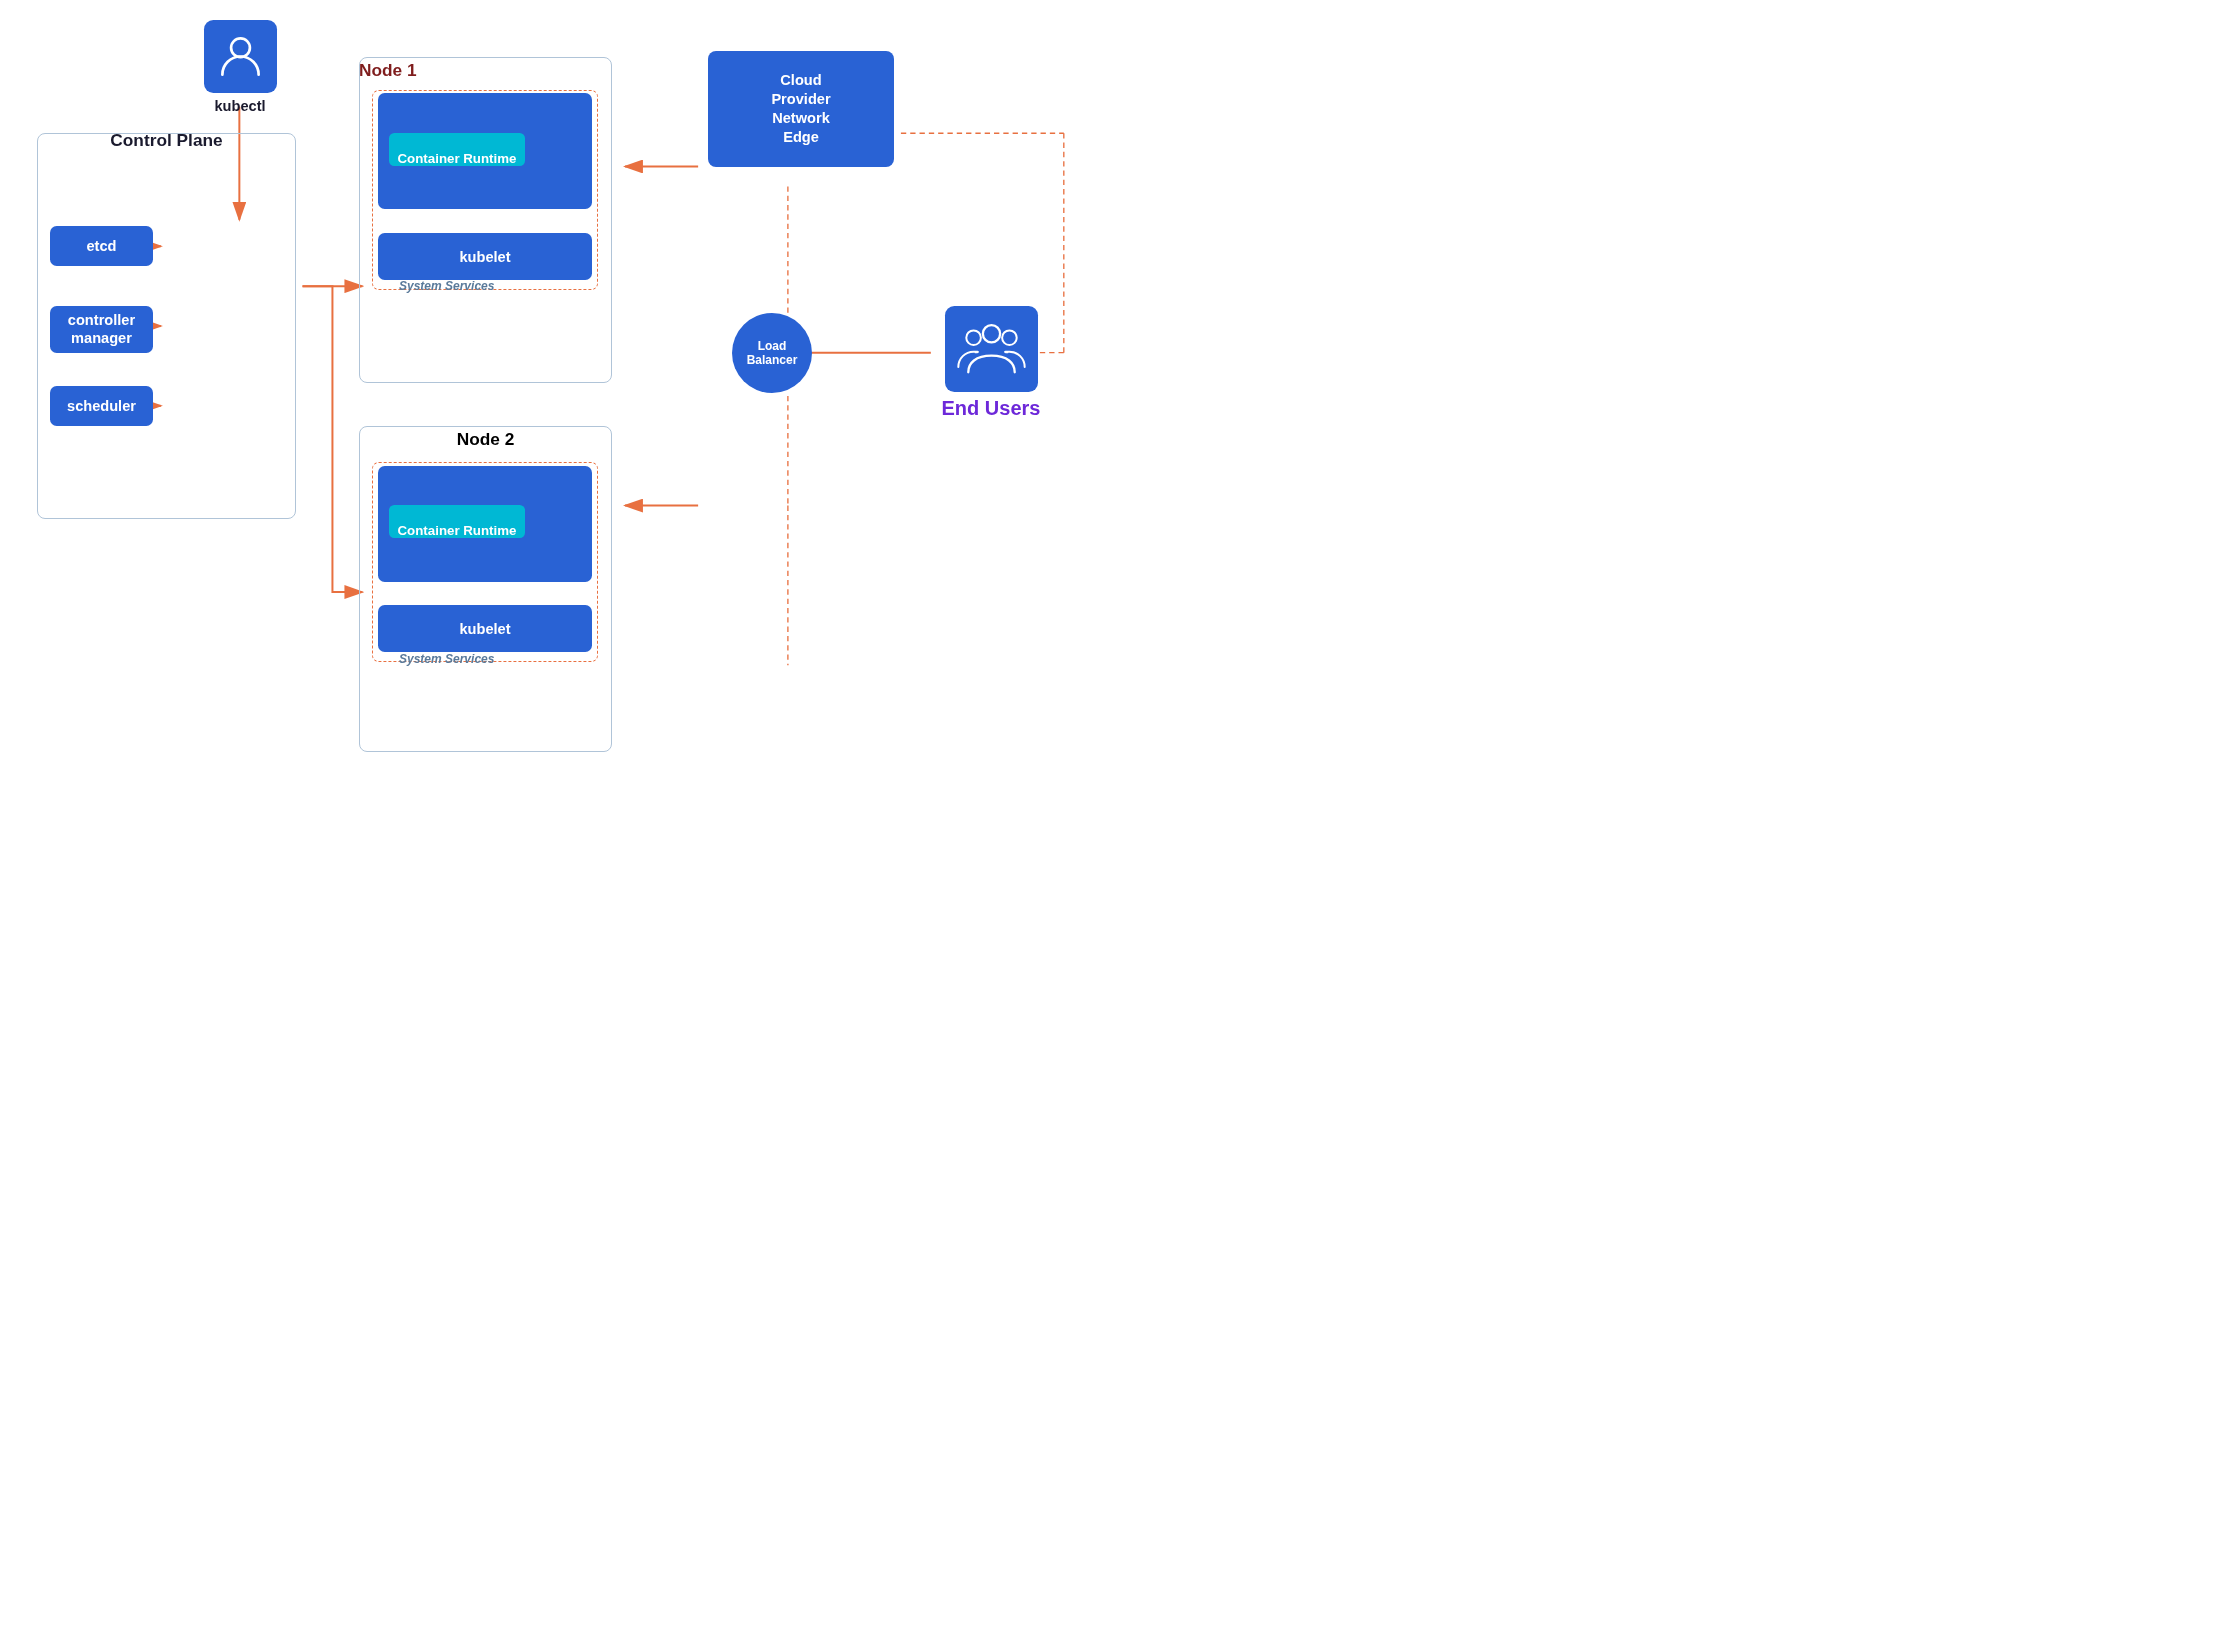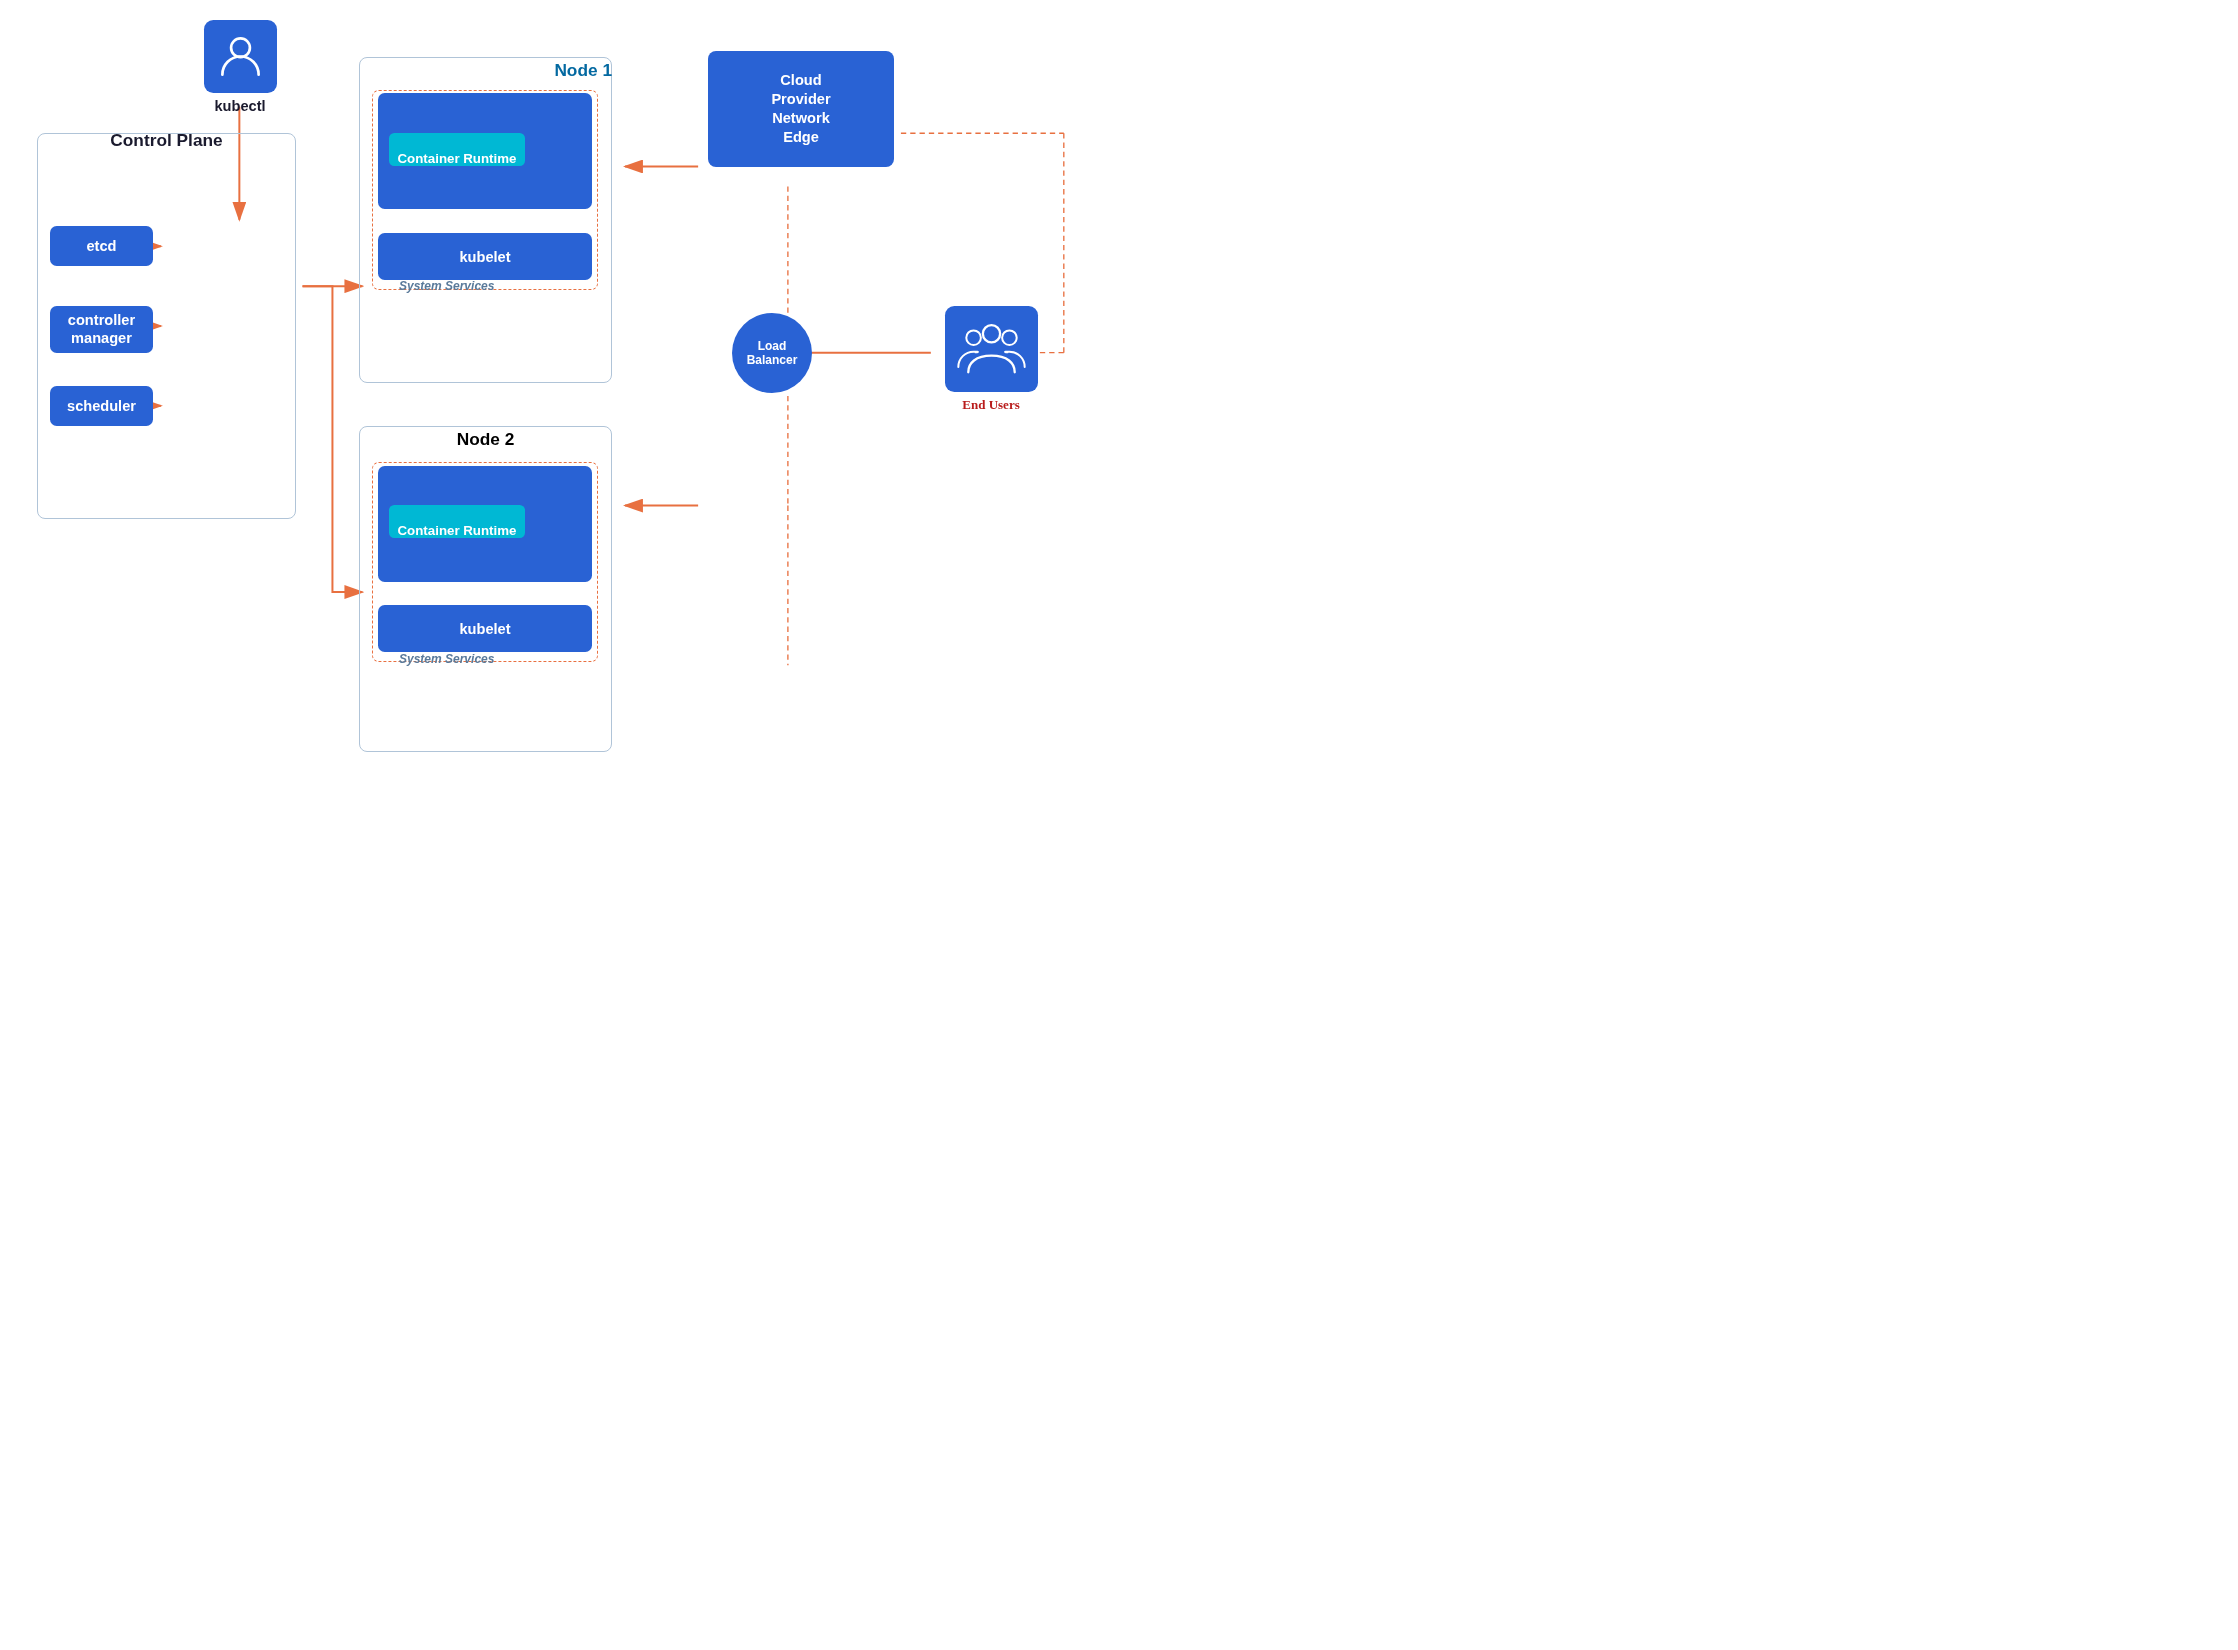--- a/index.html
+++ b/index.html
@@ -51,24 +51,24 @@
       border: 1.3px solid #b0c4d8;
       border-radius: 8px;
       background: transparent;
     }
 
     .node1-label {
       position: absolute;
       left: 359px;
       top: 60px;
       width: 253px;
-      text-align: right;
+      text-align: left;
       font-size: 17.3px;
       font-weight: 700;
-      color: #0369a1;
+      color: #7f1d1d;
     }
 
     
     .node2-box {
       position: absolute;
       left: 359px;
       top: 426px;
       width: 253px;
       height: 326px;
       border: 1.3px solid #b0c4d8;
@@ -200,25 +200,24 @@
       height: 86px;
       background: #2962d4;
       border-radius: 9.3px;
       display: flex;
       align-items: center;
       justify-content: center;
       margin: 0 auto;
     }
 
     .end-users-text {
-      font-size: 13px;
-      font-weight: 600;
-      color: #b91c1c;
+      font-size: 20px;
+      font-weight: 600;
+      color: #6d28d9;
       margin-top: 5.3px;
-      font-family: Liberation Serif, serif;
     }
 
     
     .arrows-svg {
       position: absolute;
       top: 0;
       left: 0;
       width: 100%;
       height: 100%;
       pointer-events: none;

